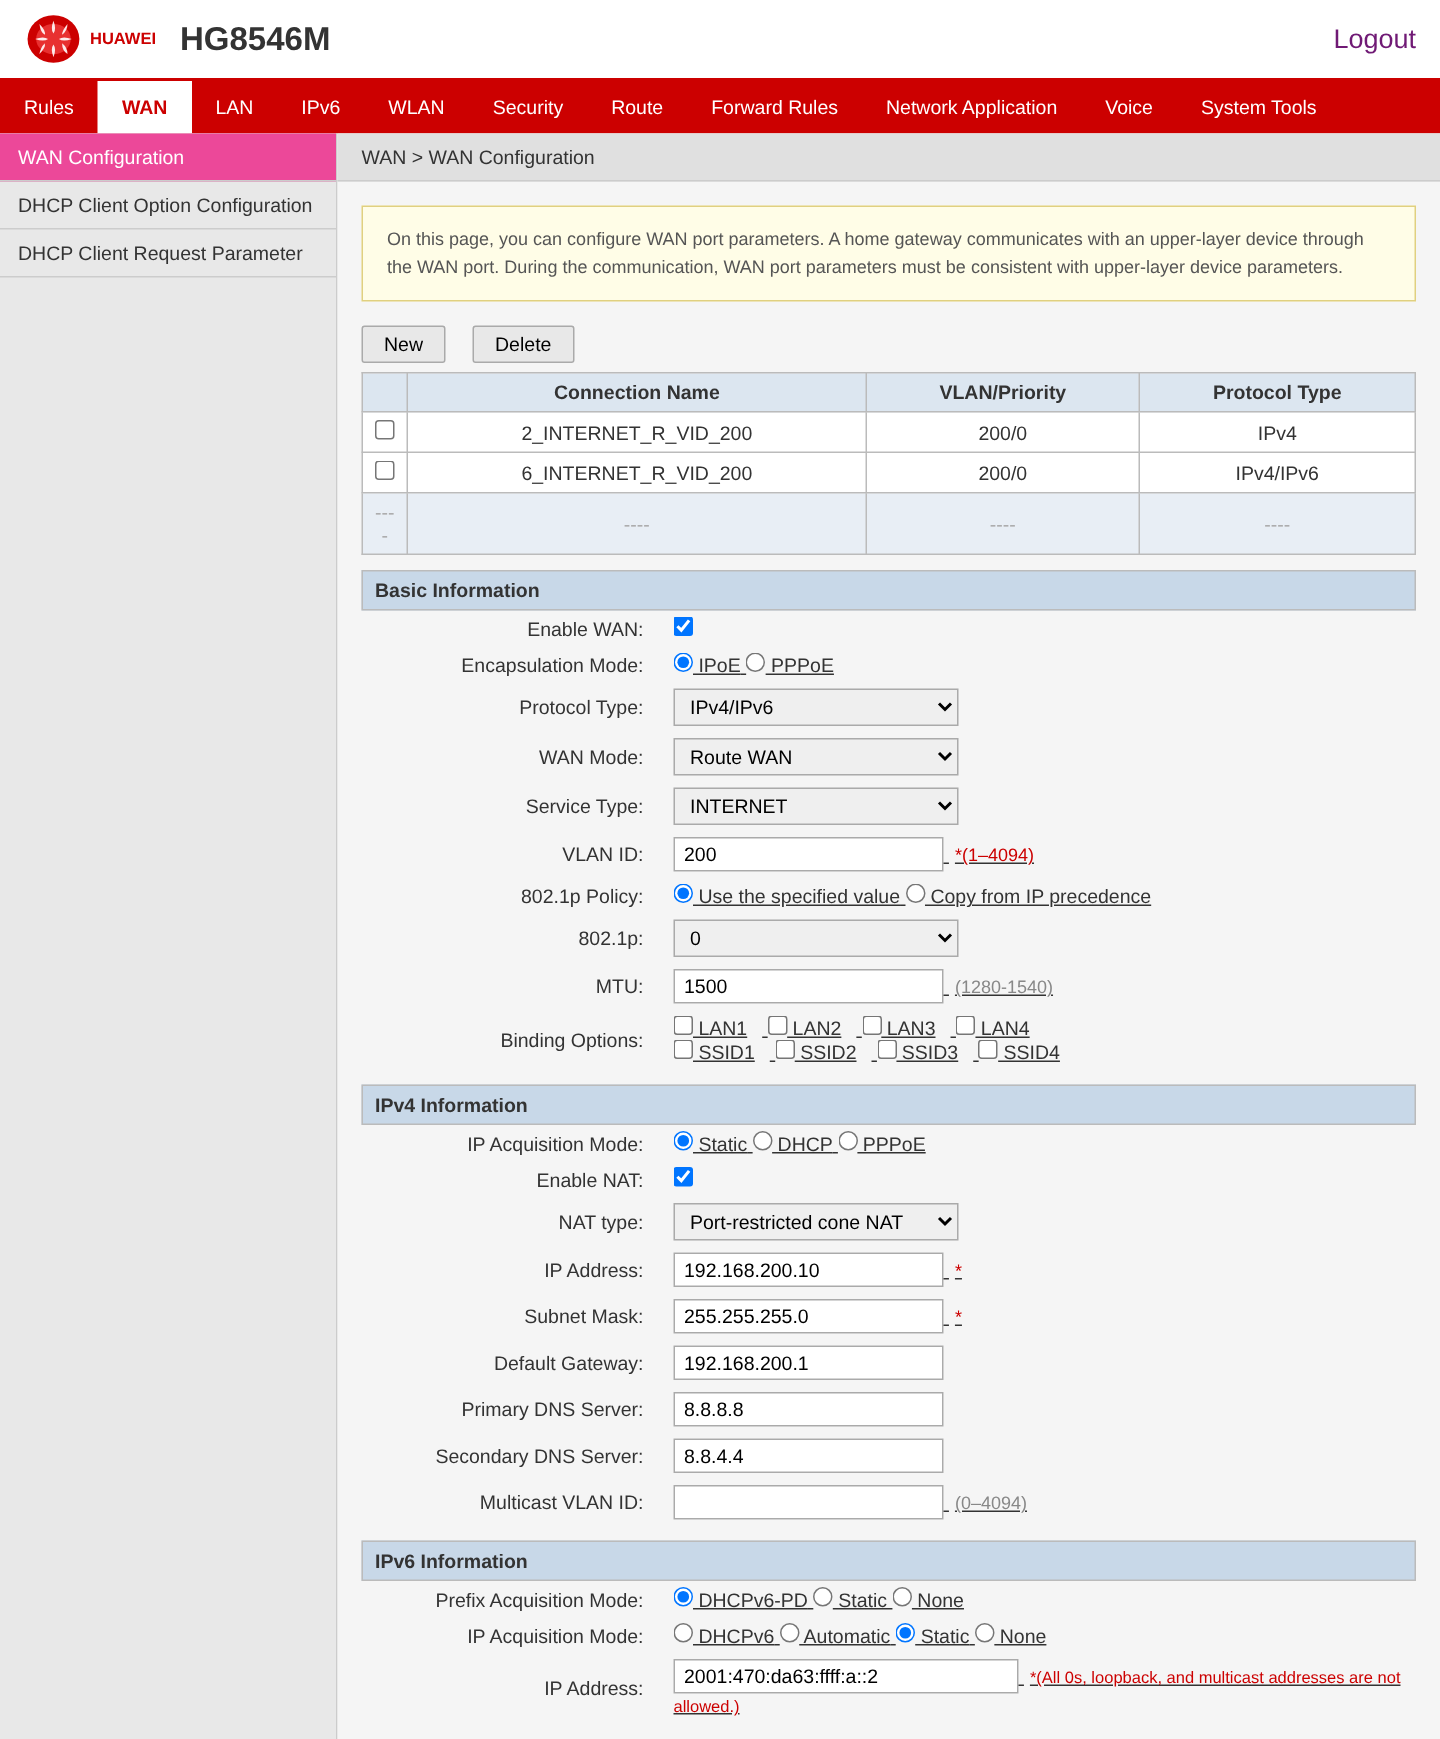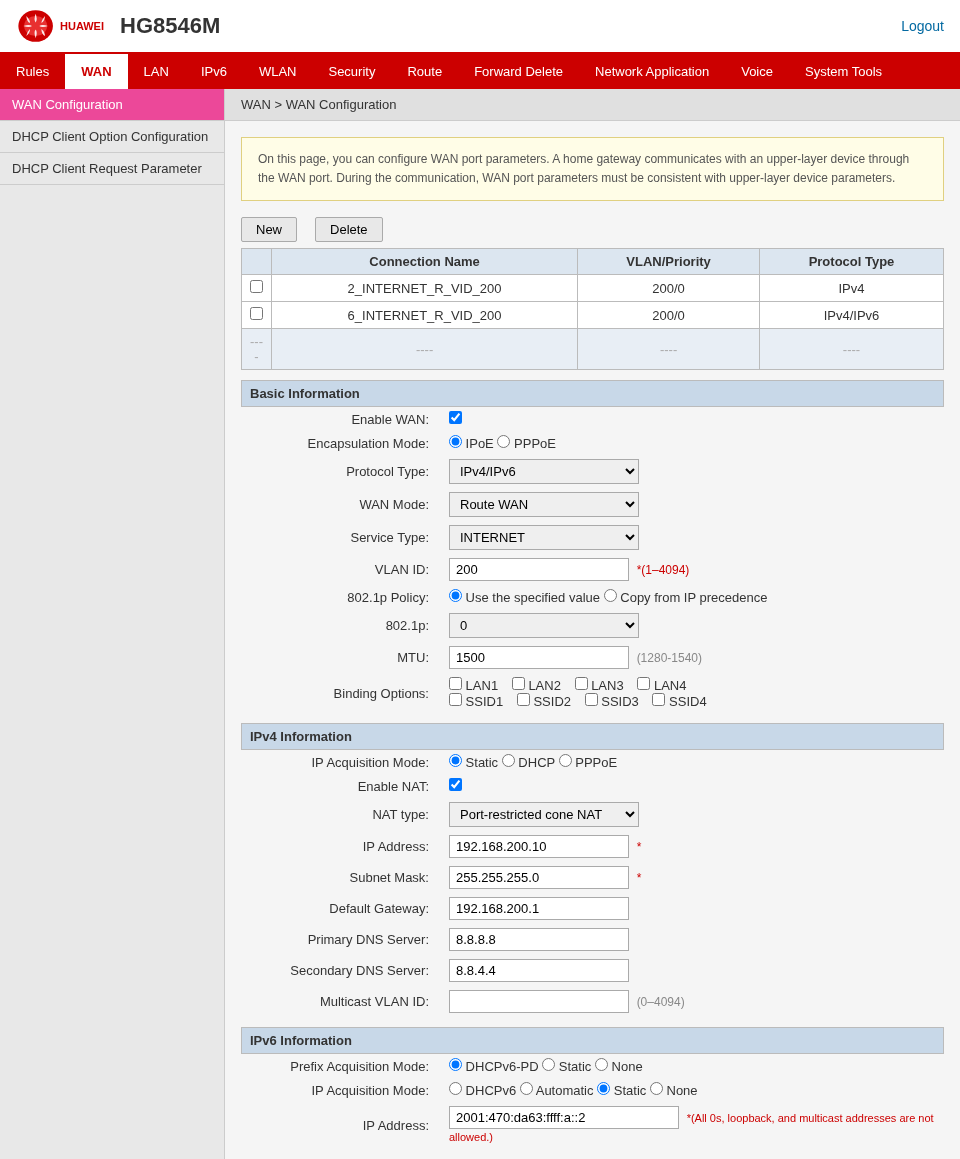--- a/index.html
+++ b/index.html
@@ -1,21 +1,21 @@
 <!DOCTYPE html>
 <html><head>
   <meta charset="utf-8">
   <style>
     * { box-sizing: border-box; margin: 0; padding: 0; }
     body { font-family: Arial, sans-serif; font-size: 13px; background: #f0f0f0; color: #333; }
 
     
     .header { display: flex; align-items: center; background: #fff; border-bottom: 2px solid #cc0000; padding: 8px 16px; }
     .logo-area { display: flex; align-items: center; margin-right: 30px; }
-    .logout-btn { margin-left: auto; background: none; border: none; color: #0369a1; cursor: pointer; font-size: 14px; }
+    .logout-btn { margin-left: auto; background: none; border: none; color: #701a75; cursor: pointer; font-size: 18px; }
 
     
     nav { background: #cc0000; display: flex; align-items: center; }
     nav a { color: #fff; text-decoration: none; padding: 10px 16px; font-size: 13px; display: inline-block; }
     nav a.active { background: #fff; color: #cc0000; font-weight: bold; }
 
     
     .layout { display: flex; min-height: 600px; }
     .sidebar { width: 225px; background: #e8e8e8; border-right: 1px solid #ccc; flex-shrink: 0; }
     .sidebar-item { padding: 8px 12px; font-size: 13px; cursor: pointer; border-bottom: 1px solid #ccc; }
@@ -39,21 +39,21 @@
     .wan-table tr.empty-row td { background: #e8eef5; color: #aaa; }
     .wan-table td:first-child { width: 30px; }
 
     
     .section-header { background: #c8d8e8; font-weight: bold; padding: 5px 8px; margin-top: 10px; font-size: 13px; border: 1px solid #bbb; }
 
     
     .form-table { width: 100%; border-collapse: collapse; font-size: 13px; }
     .form-table td { padding: 4px 8px; vertical-align: middle; }
     .form-table td:first-child { width: 200px; text-align: right; padding-right: 12px; color: #333; }
-    .form-table td:last-child { text-align: left; }
+    .form-table td:last-child { text-align: left; text-decoration: underline; }
 
     input[type="text"], input[type="number"], select { border: 1px solid #aaa; padding: 3px 6px; font-size: 13px; }
     input[type="text"], input[type="number"] { width: 180px; }
     select { width: 190px; }
     .range-hint { color: #cc0000; font-size: 12px; margin-left: 4px; }
     .range-hint-gray { color: #888; font-size: 12px; margin-left: 4px; }
 
     
     .checkbox-row label { margin-right: 10px; }
 
@@ -85,21 +85,21 @@
 </div>
 
 <nav>
   <a href="#">Rules</a>
   <a href="#" class="active">WAN</a>
   <a href="#">LAN</a>
   <a href="#">IPv6</a>
   <a href="#">WLAN</a>
   <a href="#">Security</a>
   <a href="#">Route</a>
-  <a href="#">Forward Delete</a>
+  <a href="#">Forward Rules</a>
   <a href="#">Network Application</a>
   <a href="#">Voice</a>
   <a href="#">System Tools</a>
 </nav>
 
 <div class="layout">
 
   <div class="sidebar">
     <div class="sidebar-item active">WAN Configuration</div>
     <div class="sidebar-item">DHCP Client Option Configuration</div>

